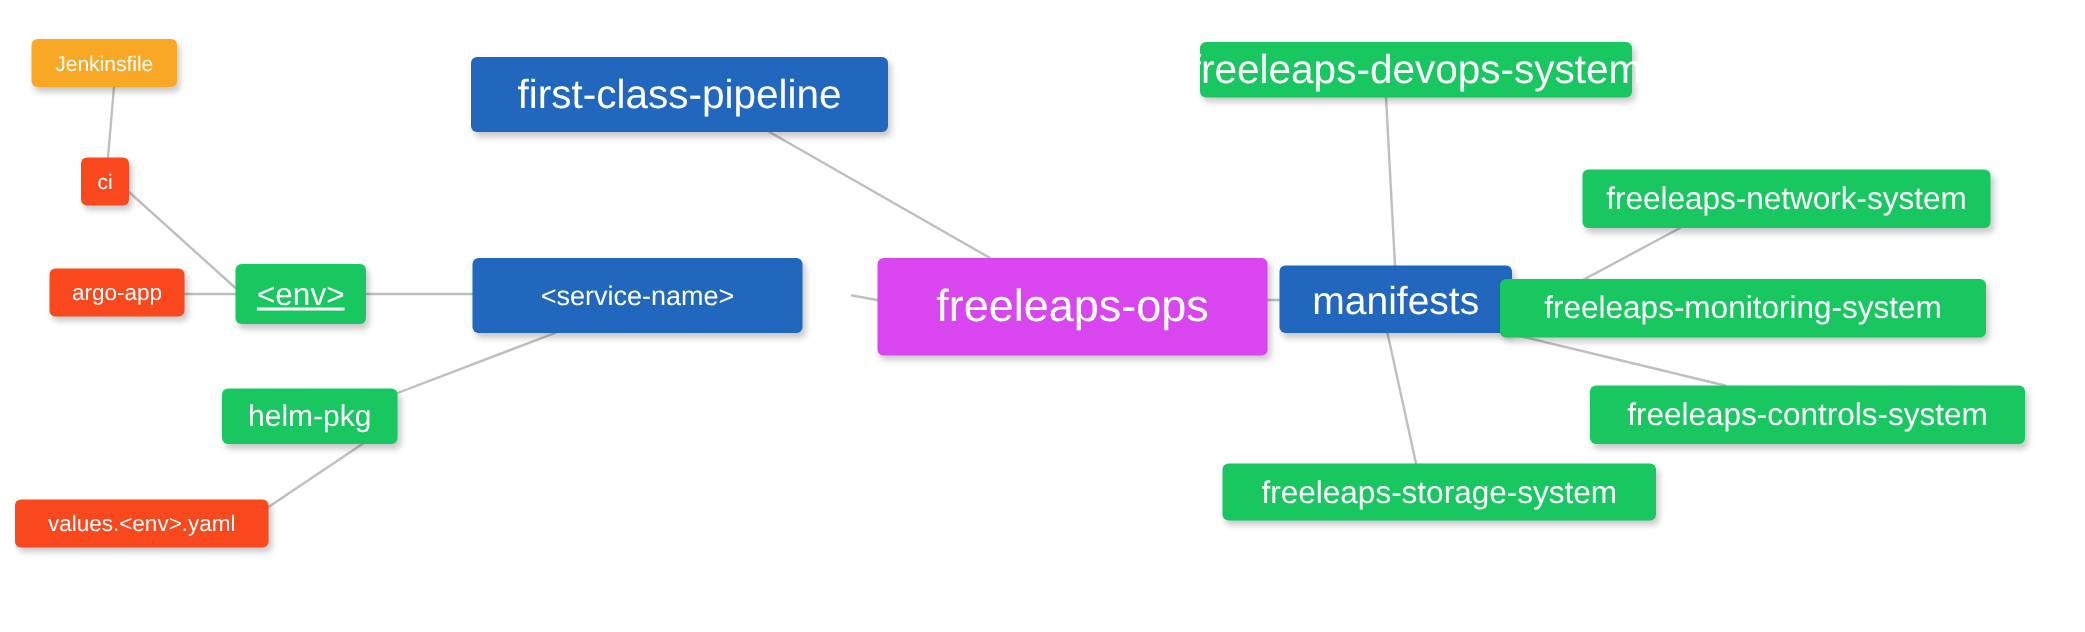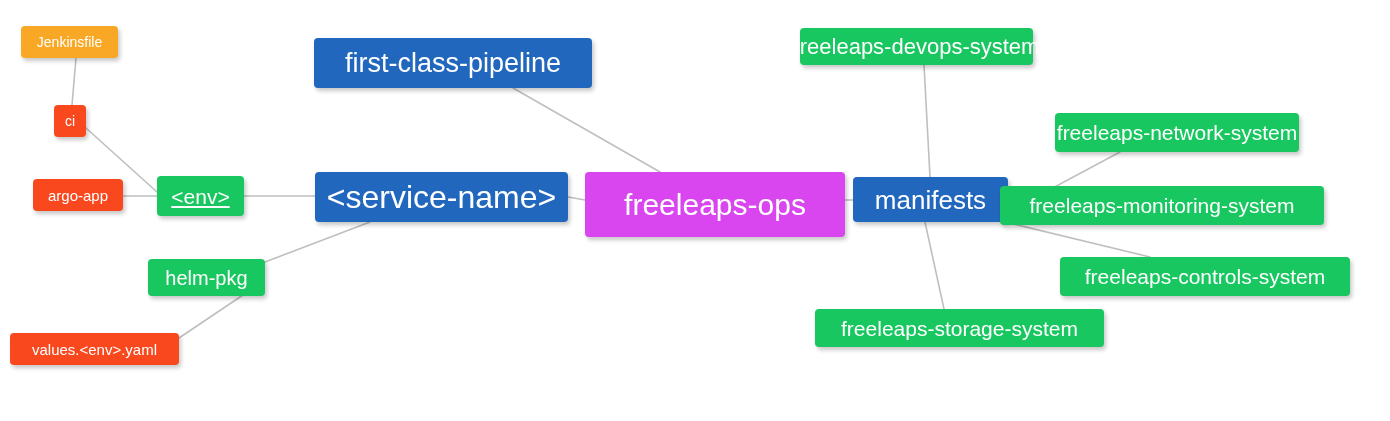--- a/index.html
+++ b/index.html
@@ -66,22 +66,22 @@
       <line x1="925" y1="222" x2="944" y2="309" stroke="#bfbfbf" stroke-width="1.6" stroke-linecap="round"></line>
     </svg>
   <div id="node-layer">
       <div class="node n-orange" style="left: 21px; top: 26px; width: 97px; height: 32px; font-size: 14px;">Jenkinsfile</div>
       <div class="node n-red" style="left: 54px; top: 105px; width: 32px; height: 32px; font-size: 14px;">ci</div>
       <div class="node n-red" style="left: 33px; top: 179px; width: 90px; height: 32px; font-size: 15px;">argo-app</div>
       <div class="node n-green" style="left: 157px; top: 176px; width: 87px; height: 40px; font-size: 21px; text-decoration: underline;">&lt;env&gt;</div>
       <div class="node n-green" style="left: 148px; top: 259px; width: 117px; height: 37px; font-size: 20px;">helm-pkg</div>
       <div class="node n-red" style="left: 10px; top: 333px; width: 169px; height: 32px; font-size: 15px;">values.&lt;env&gt;.yaml</div>
       <div class="node n-blue" style="left: 314px; top: 38px; width: 278px; height: 50px; font-size: 27px;">first-class-pipeline</div>
-      <div class="node n-blue" style="left: 315px; top: 172px; width: 253px; height: 50px; font-size: 32px;">&lt;service-name&gt;</div>
+      <div class="node n-blue" style="left: 315px; top: 172px; width: 220px; height: 50px; font-size: 18px;">&lt;service-name&gt;</div>
       <div class="node n-root" style="left: 585px; top: 172px; width: 260px; height: 65px; font-size: 30px;">freeleaps-ops</div>
       <div class="node n-blue" style="left: 853px; top: 177px; width: 155px; height: 45px; font-size: 26px;">manifests</div>
-      <div class="node n-green" style="left: 800px; top: 28px; width: 233px; height: 37px; font-size: 22px;">freeleaps-devops-system</div>
-      <div class="node n-green" style="left: 1055px; top: 113px; width: 244px; height: 39px; font-size: 21px;">freeleaps-network-system</div>
+      <div class="node n-green" style="left: 800px; top: 28px; width: 288px; height: 37px; font-size: 27px;">freeleaps-devops-system</div>
+      <div class="node n-green" style="left: 1055px; top: 113px; width: 272px; height: 39px; font-size: 21px;">freeleaps-network-system</div>
       <div class="node n-green" style="left: 1000px; top: 186px; width: 324px; height: 39px; font-size: 21px;">freeleaps-monitoring-system</div>
       <div class="node n-green" style="left: 1060px; top: 257px; width: 290px; height: 39px; font-size: 21px;">freeleaps-controls-system</div>
       <div class="node n-green" style="left: 815px; top: 309px; width: 289px; height: 38px; font-size: 21px;">freeleaps-storage-system</div>
     </div>
 </div>
 
 </body></html>

